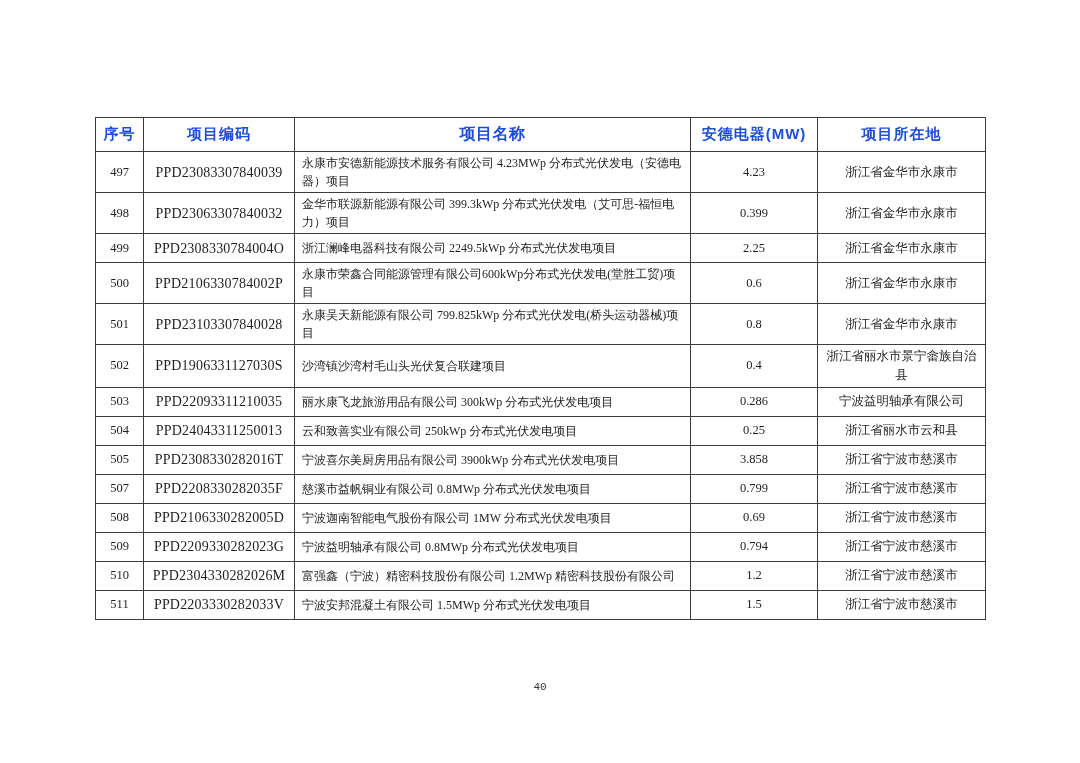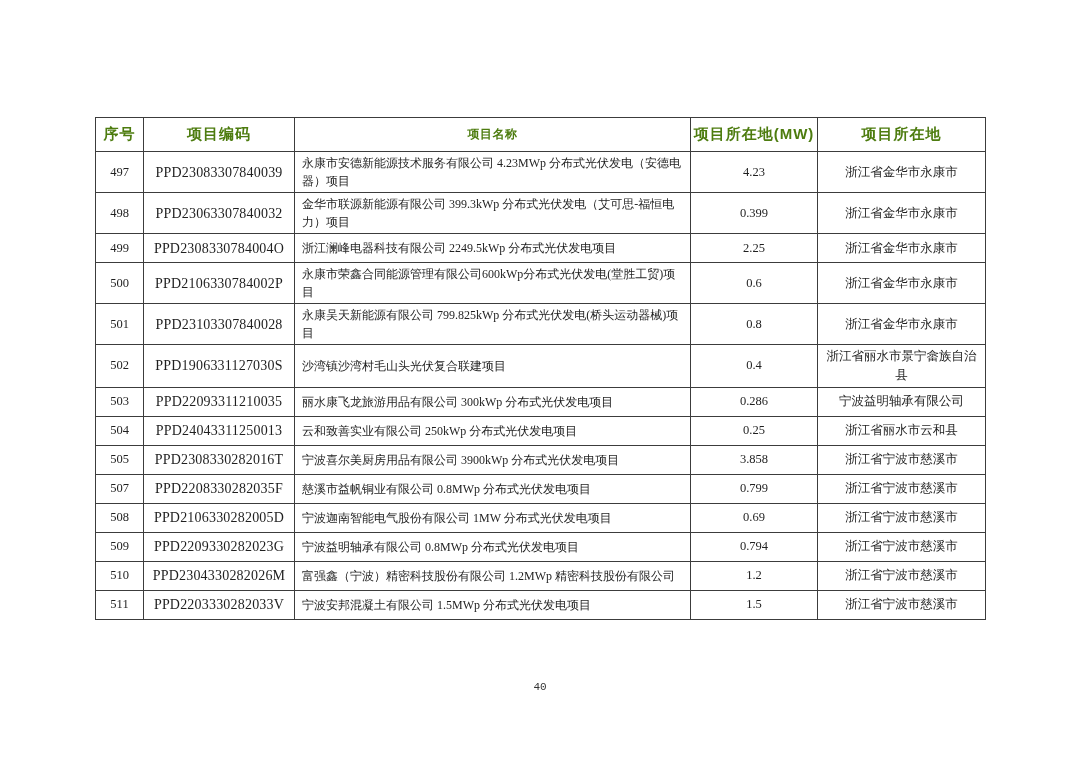--- a/index.html
+++ b/index.html
@@ -6,24 +6,24 @@
   body{
     width:1080px;height:763px;position:relative;overflow:hidden;
     font-family:"Liberation Serif","DejaVu Serif",serif;color:#1f1f1f;
   }
   .page{position:absolute;inset:0;background:#ffffff;}
   .table-wrap{position:absolute;left:95px;top:117px;}
   table{border-collapse:collapse;table-layout:fixed;width:890px;}
   th,td{border:1px solid #3c3c3c;vertical-align:middle;overflow:hidden;}
   th{
     font-family:"Liberation Sans","DejaVu Sans",sans-serif;
-    font-weight:700;font-size:15px;height:31px;color:#4d7c0f;
+    font-weight:700;font-size:15px;height:31px;color:#1d4ed8;
     padding:1px 2px;text-align:center;letter-spacing:1px;
   }
-  th.c2{font-size:12px;letter-spacing:0.5px;}
+  th.c2{font-size:16px;letter-spacing:0.5px;}
   td{
     font-size:12.5px;text-align:center;height:24px;
     padding:2px 5px;line-height:1.5;
   }
   td.c0{font-size:12.5px;}
   td.c1{font-size:14px;letter-spacing:0.2px;}
   td.c2{text-align:left;font-size:12px;padding:2px 7px;}
   td.c3{font-size:12.5px;}
   td.c4{font-size:12.5px;}
   .page-number{
@@ -42,21 +42,21 @@
         <col style="width:151px">
         <col style="width:396px">
         <col style="width:127px">
         <col style="width:168px">
       </colgroup>
       <thead>
         <tr>
             <th class="c0">序号</th>
             <th class="c1">项目编码</th>
             <th class="c2">项目名称</th>
-            <th class="c3">项目所在地(MW)</th>
+            <th class="c3">安德电器(MW)</th>
             <th class="c4">项目所在地</th>
           </tr>
       </thead>
       <tbody>
           <tr>
             <td class="c0">497</td>
             <td class="c1">PPD23083307840039</td>
             <td class="c2">永康市安德新能源技术服务有限公司 4.23MWp 分布式光伏发电（安德电器）项目</td>
             <td class="c3">4.23</td>
             <td class="c4">浙江省金华市永康市</td>

